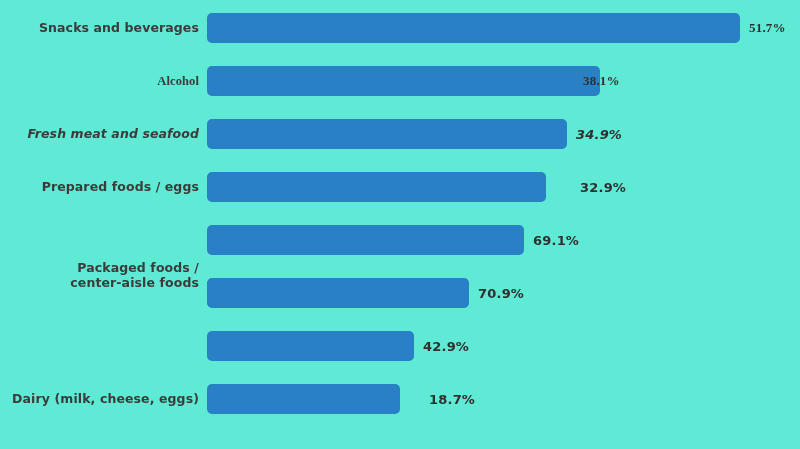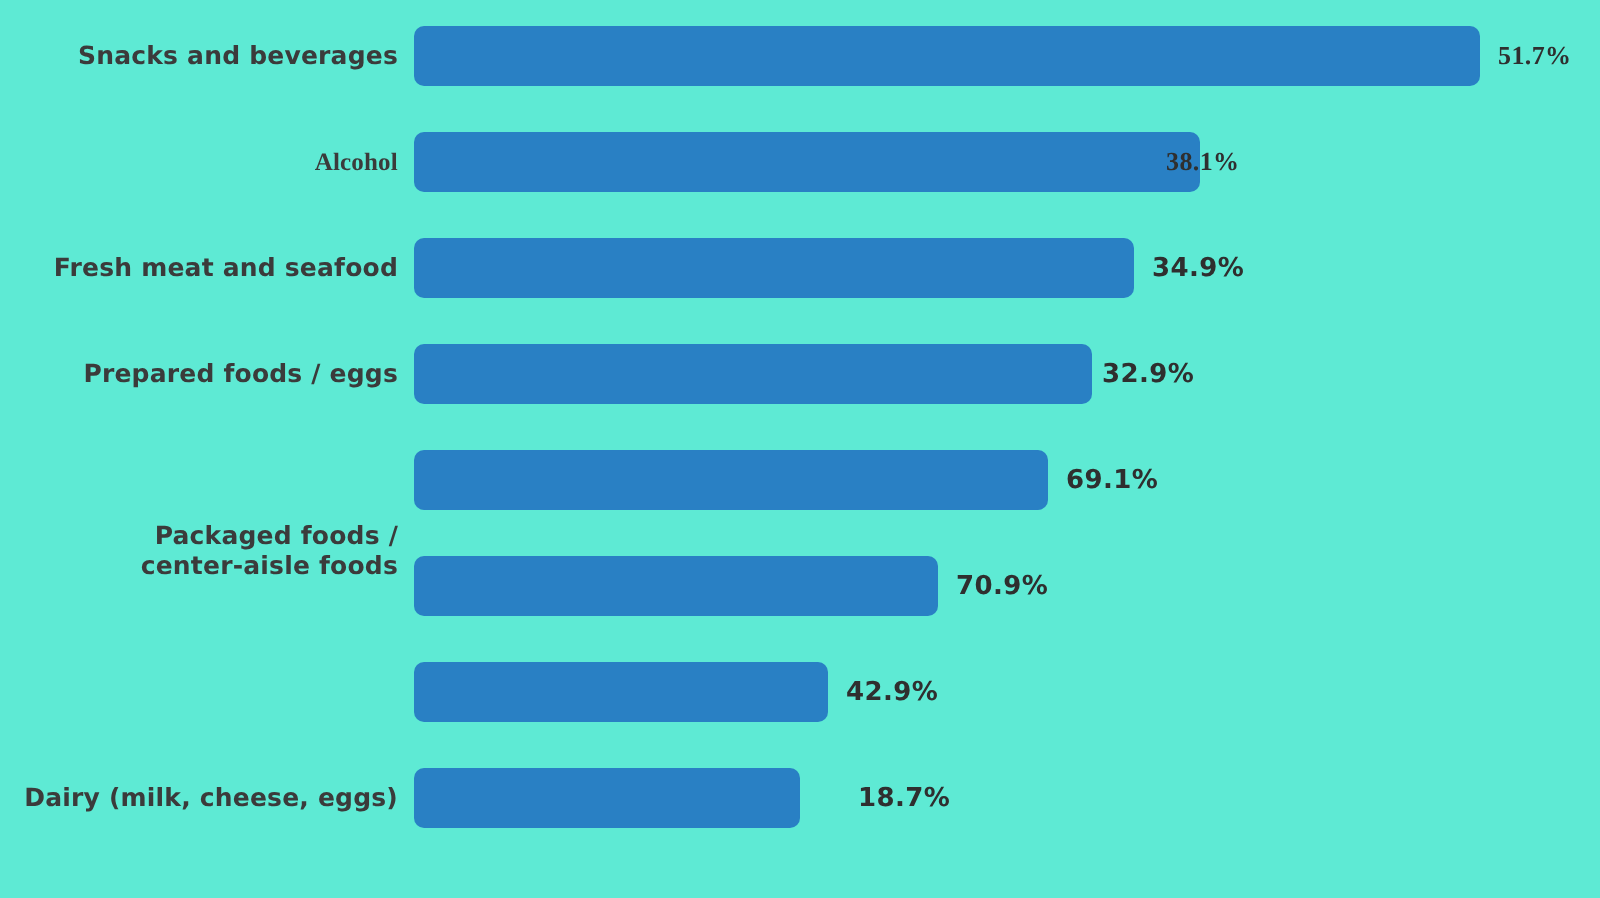--- a/index.html
+++ b/index.html
@@ -87,33 +87,33 @@
         </div>
         <div class="bar-value" style="left: 749px; color: rgb(47, 47, 47); font-family: Liberation Serif, serif;">51.7%</div>
       </div>
       <div class="bar-row" style="top: 66px; font-family: Liberation Serif, serif;">
         <div class="cat-label">Alcohol</div>
         <div class="bar-track">
           <div class="bar" title="38.1%" style="width: 393px; background: rgb(41, 128, 196);"></div>
         </div>
         <div class="bar-value" style="left: 583px; color: rgb(47, 47, 47);">38.1%</div>
       </div>
-      <div class="bar-row" style="top: 119px;">
+      <div class="bar-row" style="top: 119px; font-style: italic;">
         <div class="cat-label">Fresh meat and seafood</div>
         <div class="bar-track">
           <div class="bar" title="34.9%" style="width: 360px; background: rgb(41, 128, 196);"></div>
         </div>
         <div class="bar-value" style="left: 576px; color: rgb(47, 47, 47);">34.9%</div>
       </div>
       <div class="bar-row" style="top: 172px;">
         <div class="cat-label">Prepared foods / eggs</div>
         <div class="bar-track">
           <div class="bar" title="32.9%" style="width: 339px; background: rgb(41, 128, 196);"></div>
         </div>
-        <div class="bar-value" style="left: 551px; color: rgb(47, 47, 47); text-align: right;">32.9%</div>
+        <div class="bar-value" style="left: 580px; color: rgb(47, 47, 47); text-align: right;">32.9%</div>
       </div>
       <div class="bar-row" style="top: 225px;">
         <div class="cat-label two-line" style="top: -7px; position: absolute;">Packaged foods /
 center-aisle foods</div>
         <div class="bar-track">
           <div class="bar" title="30.7%" style="width: 317px; background: rgb(41, 128, 196);"></div>
         </div>
         <div class="bar-value" style="left: 533px; color: rgb(47, 47, 47);">69.1%</div>
       </div>
       <div class="bar-row" style="top: 278px;">

